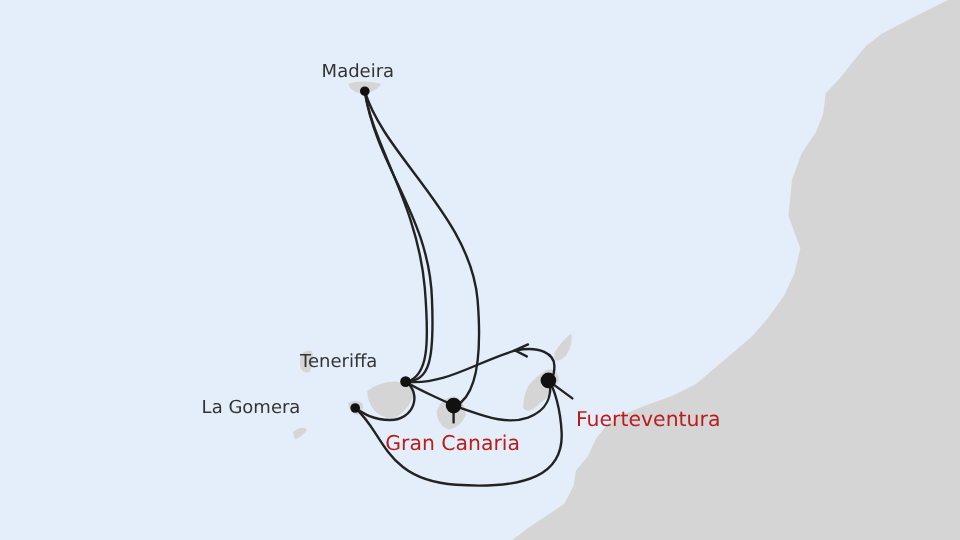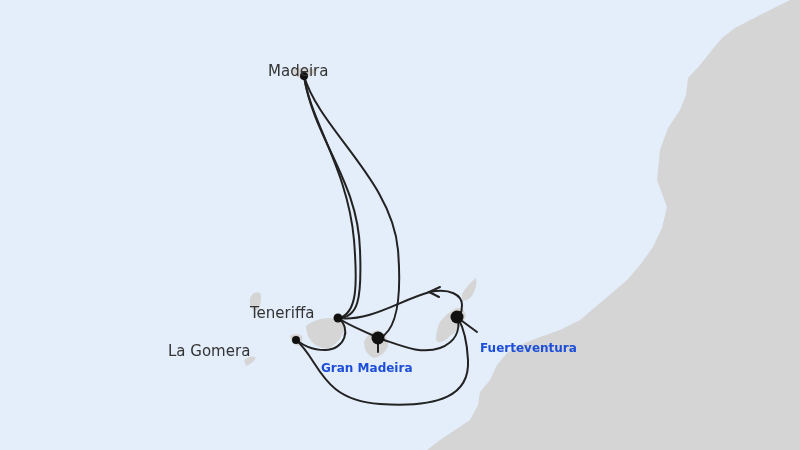--- a/index.html
+++ b/index.html
@@ -1,20 +1,20 @@
 <!DOCTYPE html>
 <html><head>
 <meta charset="utf-8">
 <style>
   html, body { margin: 0; padding: 0; }
   body { width: 800px; height: 450px; overflow: hidden; background: #e4eefa; position: relative; font-family: "DejaVu Sans", "Liberation Sans", sans-serif; }
   #map { position: absolute; left: 0; top: 0; width: 800px; height: 450px; }
   .label { position: absolute; color: #333333; white-space: nowrap; line-height: 1; }
-  .label.normal { font-size: 15px; margin-top: 12px; }
-  .label.bold { font-size: 12px; font-weight: bold; color: #1d4ed8; }
+  .label.normal { font-size: 15px; }
+  .label.bold { font-size: 17px; font-weight: normal; color: #b91c1c; }
 </style>
 </head>
 <body>
 
 <svg id="map" viewBox="0 0 800 450" xmlns="http://www.w3.org/2000/svg">
   <rect x="0" y="0" width="800" height="450" fill="#e4eefa"></rect>
 
   <path fill="#d5d5d5" d="M800,0 L790,0 L760,15 L735,28 L722,38 L712,50 L700,65 L688,78 L686,95 L680,110 L668,128 L660,150 L657,180 L667,207 L662,228 L653,247 L640,265 L627,280 L612,293 L600,303 L580,320 L560,330 L540,337 L520,345 L507,353 L497,365 L490,380 L480,392 L478,405 L470,420 L455,430 L440,440 L427,450 L800,450 Z"></path>
 
   <path fill="#d5d5d5" d="M290,70 Q300,66 318,70 Q312,78 300,78 Q292,76 290,70 Z"></path>
@@ -43,14 +43,14 @@
   <circle cx="304" cy="76" r="4" fill="#111111"></circle>
   <circle cx="338" cy="318" r="4.5" fill="#111111"></circle>
   <circle cx="296" cy="340" r="4" fill="#111111"></circle>
   <circle cx="378" cy="338" r="6.5" fill="#111111"></circle>
   <circle cx="457" cy="317" r="6.5" fill="#111111"></circle>
 </svg>
 
 <div class="label normal" style="left:268px; top:52px;">Madeira</div>
 <div class="label normal" style="left:250px; top:294px;">Teneriffa</div>
 <div class="label normal" style="left:168px; top:332px;">La Gomera</div>
-<div class="label bold" style="left:321px; top:362px;">Gran Madeira</div>
+<div class="label bold" style="left:321px; top:362px;">Gran Canaria</div>
 <div class="label bold" style="left:480px; top:342px;">Fuerteventura</div>
 
 </body></html>

